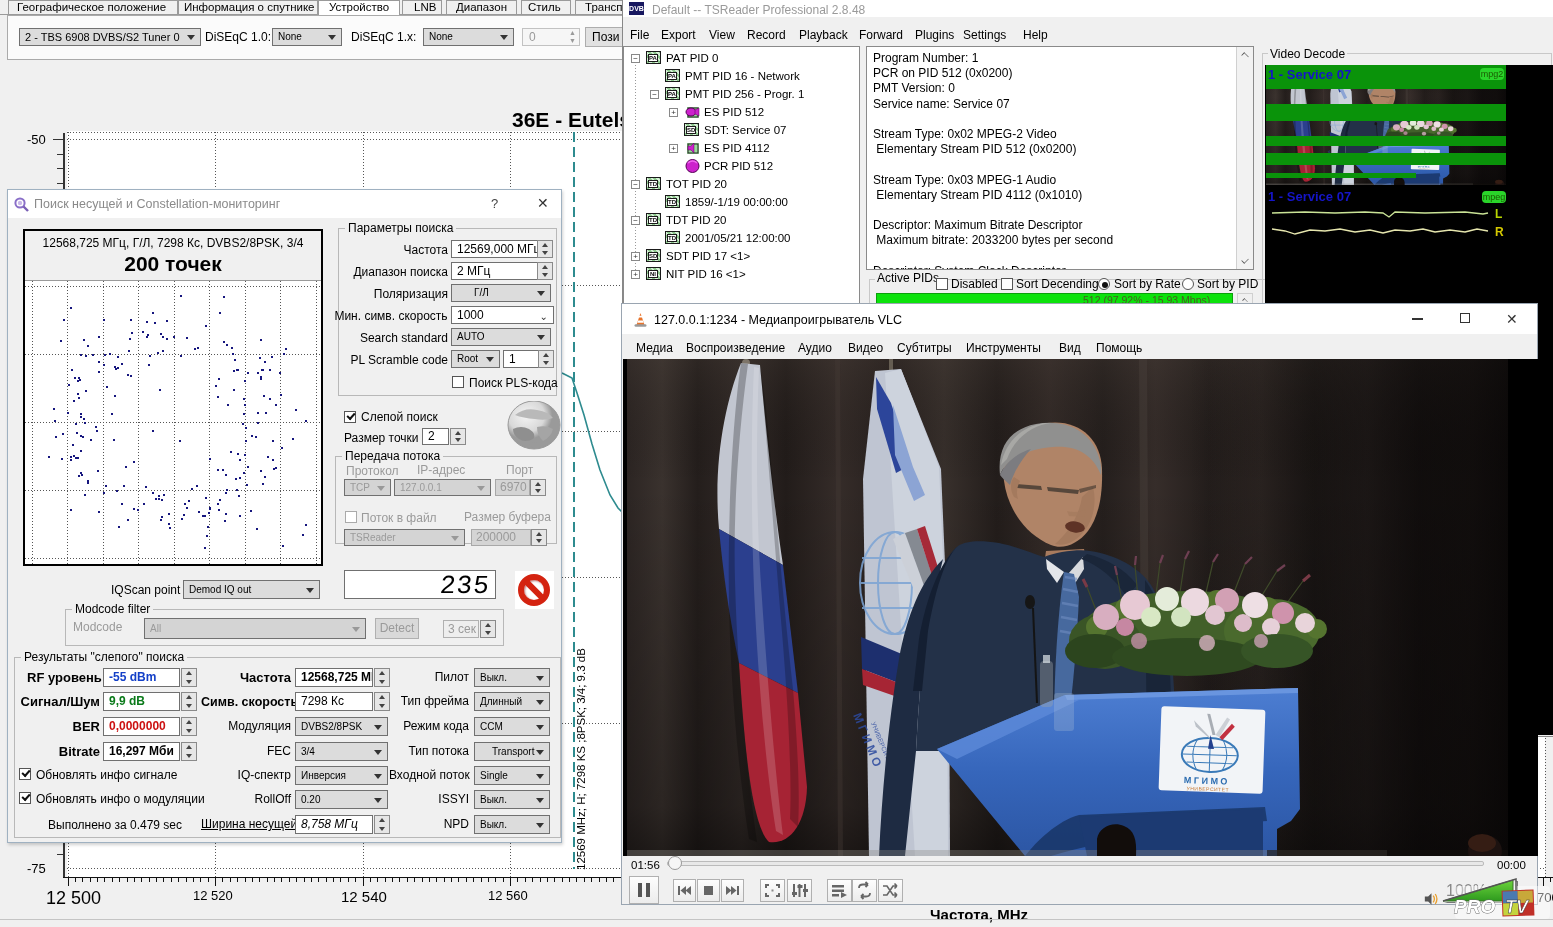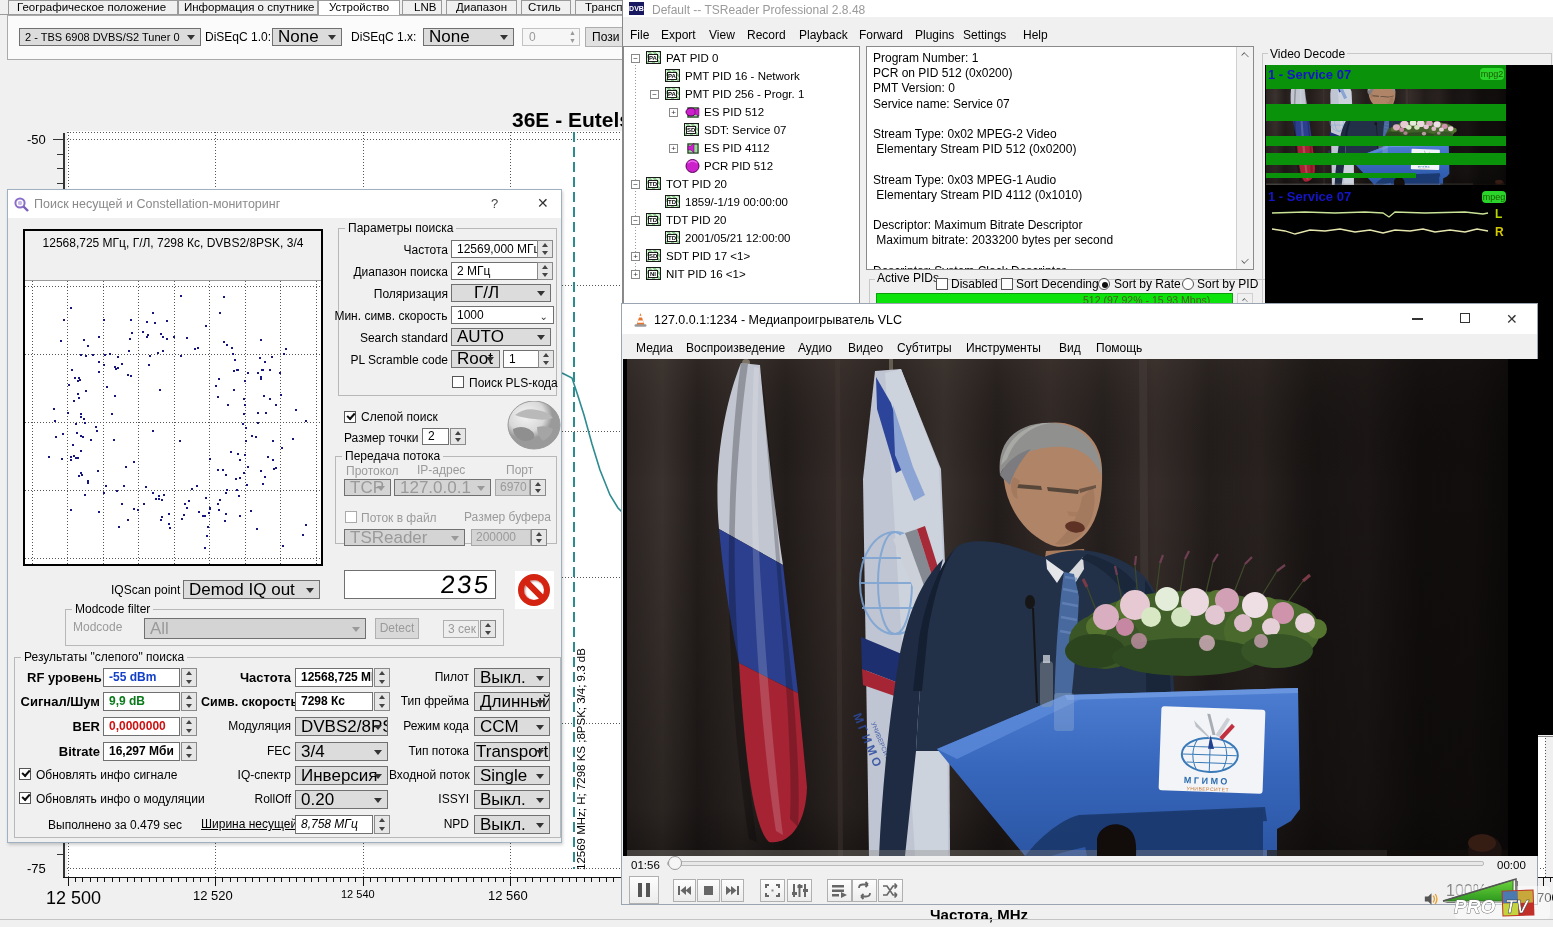--- a/index.html
+++ b/index.html
@@ -1,18 +1,18 @@
 <!DOCTYPE html>
 <html><head><meta charset="utf-8">
 <style>
 *{margin:0;padding:0;box-sizing:border-box}
 html,body{width:1553px;height:927px;overflow:hidden;background:#f0f0f0;font-family:"Liberation Sans",sans-serif;-webkit-font-smoothing:antialiased}
 .abs{position:absolute}
 .lbl{position:absolute;font-size:12px;color:#000;white-space:nowrap}
-.combo{position:absolute;background:#dcdcdc;border:1px solid #707070;font-size:17px;color:#000;white-space:nowrap;overflow:hidden}
+.combo{position:absolute;background:#dcdcdc;border:1px solid #707070;font-size:10px;color:#000;white-space:nowrap;overflow:hidden}
 .combo .ar{position:absolute;right:5px;top:50%;margin-top:-2px;width:0;height:0;border-left:4px solid transparent;border-right:4px solid transparent;border-top:5px solid #333}
 .edit{position:absolute;background:#fff;border:1px solid #707070;font-size:12px;color:#000;white-space:nowrap;overflow:hidden}
 .spin{position:absolute;width:16px;background:#e6e6e6;border:1px solid #8a8a8a}
 .spin:before{content:"";position:absolute;left:50%;top:25%;margin-left:-3px;margin-top:-2px;border-left:3px solid transparent;border-right:3px solid transparent;border-bottom:4px solid #444}
 .spin:after{content:"";position:absolute;left:50%;top:75%;margin-left:-3px;margin-top:-2px;border-left:3px solid transparent;border-right:3px solid transparent;border-top:4px solid #444}
 .gbox{position:absolute;border:1px solid #b8b8b8}
 .glab{position:absolute;background:#f0f0f0;font-size:12px;padding:0 3px;white-space:nowrap}
 .cb{position:absolute;width:12px;height:12px;background:#fff;border:1px solid #555}
 .cb.ck:before{content:"";position:absolute;left:2px;top:1px;width:6px;height:3px;border-left:2px solid #111;border-bottom:2px solid #111;transform:rotate(-48deg)}
 .dotgrid-v{position:absolute;top:0;bottom:0;width:1px;background-image:repeating-linear-gradient(to bottom,#555 0 1px,transparent 1px 3px)}
@@ -329,41 +329,42 @@
       <div class="abs" style="left:1505.6px;top:878px;width:1px;height:4px;background:#111"></div>
       <div class="abs" style="left:1513.0px;top:878px;width:1px;height:4px;background:#111"></div>
       <div class="abs" style="left:1520.4px;top:878px;width:1px;height:4px;background:#111"></div>
       <div class="abs" style="left:1527.8px;top:878px;width:1px;height:4px;background:#111"></div>
       <div class="abs" style="left:1535.1px;top:878px;width:1px;height:4px;background:#111"></div>
       <div class="abs" style="left:1542.5px;top:878px;width:1px;height:8px;background:#111"></div>
       <div class="abs" style="left:1549.9px;top:878px;width:1px;height:4px;background:#111"></div>
     </div>
   <div class="lbl" style="left:46px;top:888px;font-size:18px">12 500</div>
   <div class="lbl" style="left:193px;top:888px;font-size:13px">12 520</div>
-  <div class="lbl" style="left:341px;top:888px;font-size:11px">12 540</div>
+  <div class="lbl" style="left:341px;top:888px;font-size:15px">12 540</div>
   <div class="lbl" style="left:488px;top:888px;font-size:13px">12 560</div>
   <div class="lbl" style="left:1537px;top:890px;font-size:13px">700</div>
   <div class="lbl" style="left:930px;top:906px;font-size:15px;font-weight:bold">Частота, MHz</div>
   <div class="abs" style="left:0;top:919px;width:1553px;height:1px;background:#c4c4c4"></div>
 </div>
 
 <div id="dlg" class="abs" style="left:7px;top:189px;width:555px;height:654px;background:#f0f0f0;border:1px solid #9fb1c1;box-shadow:1px 2px 3px rgba(0,0,0,.18)">
 
   <div class="abs" style="left:0;top:0;width:553px;height:28px;background:#fff"></div>
   <svg class="abs" style="left:5px;top:6px" width="18" height="16" viewBox="0 0 18 16">
     <circle cx="7" cy="7" r="4.6" fill="none" stroke="#8a6fc8" stroke-width="2"></circle>
     <circle cx="7" cy="7" r="2.2" fill="#c8b8e8"></circle>
     <line x1="10.5" y1="10.5" x2="15" y2="15" stroke="#7a5fb5" stroke-width="2.4"></line>
   </svg>
   <div class="lbl" style="left:26px;top:7px;color:#8a8a8a;font-size:12.5px">Поиск несущей и Constellation-мониторинг</div>
   <div class="lbl" style="left:483px;top:6px;color:#444;font-size:13px">?</div>
   <div class="lbl" style="left:529px;top:5px;color:#333;font-size:14px">✕</div>
 
   <div class="abs" style="left:15px;top:39px;width:300px;height:337px;background:#f0f0f0;border:2px solid #000"></div>
   <div class="lbl" style="left:17px;top:46px;width:296px;text-align:center;font-size:12px">12568,725 МГц, Г/Л, 7298 Кс, DVBS2/8PSK, 3/4</div>
+  <div class="lbl" style="left:17px;top:62px;width:296px;text-align:center;font-size:21px;font-weight:bold">200 точек</div>
   <div class="abs" style="left:17px;top:90px;width:296px;height:1px;background:#9a9a9a"></div>
   <div class="abs" style="left:17px;top:91px;width:296px;height:283px;background:#fff;overflow:hidden">
     <div class="dotgrid-v" style="left:7px"></div>
       <div class="dotgrid-v" style="left:42px"></div>
       <div class="dotgrid-v" style="left:78px"></div>
       <div class="dotgrid-v" style="left:113px"></div>
       <div class="dotgrid-v" style="left:149px"></div>
       <div class="dotgrid-v" style="left:184px"></div>
       <div class="dotgrid-v" style="left:220px"></div>
       <div class="dotgrid-v" style="left:255px"></div>
@@ -694,42 +695,42 @@
   <div class="cb ck" style="left:11px;top:578px"></div>
   <div class="lbl" style="left:28px;top:578px">Обновлять инфо сигнале</div>
   <div class="cb ck" style="left:11px;top:602px"></div>
   <div class="lbl" style="left:28px;top:602px">Обновлять инфо о модуляции</div>
   <div class="lbl" style="left:40px;top:628px">Выполнено за 0.479 sec</div>
 
   <div class="lbl" style="left:203px;top:480px;font-weight:bold;font-size:13px;width:80px;text-align:right">Частота</div>
   <div class="edit" style="left:287px;top:478px;width:78px;height:19px;line-height:17px;padding-left:5px;font-weight:bold">12568,725 МГ</div>
   <div class="spin" style="left:366px;top:478px;height:19px"></div>
   <div class="lbl" style="left:193px;top:505px;font-weight:bold;font-size:12.5px;width:90px;text-align:right">Симв. скорость</div>
-  <div class="edit" style="left:287px;top:502px;width:78px;height:19px;line-height:17px;padding-left:5px;font-weight:bold">7298 Кс</div>
+  <div class="edit" style="left:287px;top:502px;width:78px;height:19px;line-height:17px;padding-left:5px;font-weight:normal">7298 Кс</div>
   <div class="spin" style="left:366px;top:502px;height:19px"></div>
   <div class="lbl" style="left:203px;top:529px;width:80px;text-align:right">Модуляция</div>
   <div class="combo" style="left:287px;top:527px;width:93px;height:19px;line-height:17px;padding-left:5px">DVBS2/8PSK<span class="ar"></span></div>
   <div class="lbl" style="left:203px;top:554px;width:80px;text-align:right">FEC</div>
   <div class="combo" style="left:287px;top:552px;width:93px;height:19px;line-height:17px;padding-left:5px">3/4<span class="ar"></span></div>
   <div class="lbl" style="left:203px;top:578px;width:80px;text-align:right">IQ-спектр</div>
   <div class="combo" style="left:287px;top:576px;width:93px;height:19px;line-height:17px;padding-left:5px">Инверсия<span class="ar"></span></div>
   <div class="lbl" style="left:203px;top:602px;width:80px;text-align:right">RollOff</div>
   <div class="combo" style="left:287px;top:600px;width:93px;height:19px;line-height:17px;padding-left:5px">0.20<span class="ar"></span></div>
   <div class="lbl" style="left:193px;top:627px;width:90px;text-align:right;text-decoration:underline">Ширина несущей</div>
   <div class="edit" style="left:287px;top:625px;width:78px;height:19px;line-height:17px;padding-left:5px;font-style:italic">8,758 МГц</div>
   <div class="spin" style="left:366px;top:625px;height:19px"></div>
 
   <div class="lbl" style="left:391px;top:480px;width:70px;text-align:right">Пилот</div>
   <div class="combo" style="left:466px;top:478px;width:76px;height:19px;line-height:17px;padding-left:5px">Выкл.<span class="ar"></span></div>
   <div class="lbl" style="left:391px;top:504px;width:70px;text-align:right">Тип фрейма</div>
   <div class="combo" style="left:466px;top:502px;width:76px;height:19px;line-height:17px;padding-left:5px">Длинный<span class="ar"></span></div>
   <div class="lbl" style="left:391px;top:529px;width:70px;text-align:right">Режим кода</div>
   <div class="combo" style="left:466px;top:527px;width:76px;height:19px;line-height:17px;padding-left:5px">CCM<span class="ar"></span></div>
   <div class="lbl" style="left:391px;top:554px;width:70px;text-align:right">Тип потока</div>
-  <div class="combo" style="left:466px;top:552px;width:76px;height:19px;line-height:17px;padding-left:1px">Transport<span class="ar"></span></div>
+  <div class="combo" style="left:466px;top:552px;width:76px;height:19px;line-height:17px;padding-left:17px">Transport<span class="ar"></span></div>
   <div class="lbl" style="left:381px;top:578px;width:80px;text-align:right">Входной поток</div>
   <div class="combo" style="left:466px;top:576px;width:76px;height:19px;line-height:17px;padding-left:5px">Single<span class="ar"></span></div>
   <div class="lbl" style="left:391px;top:602px;width:70px;text-align:right">ISSYI</div>
   <div class="combo" style="left:466px;top:600px;width:76px;height:19px;line-height:17px;padding-left:5px">Выкл.<span class="ar"></span></div>
   <div class="lbl" style="left:391px;top:627px;width:70px;text-align:right">NPD</div>
   <div class="combo" style="left:466px;top:625px;width:76px;height:19px;line-height:17px;padding-left:5px">Выкл.<span class="ar"></span></div>
 </div>
 
 <div id="tsr" class="abs" style="left:622px;top:0;width:931px;height:737px;background:#f0f0f0;border-left:1px solid #888;border-bottom:1px solid #888">
 

